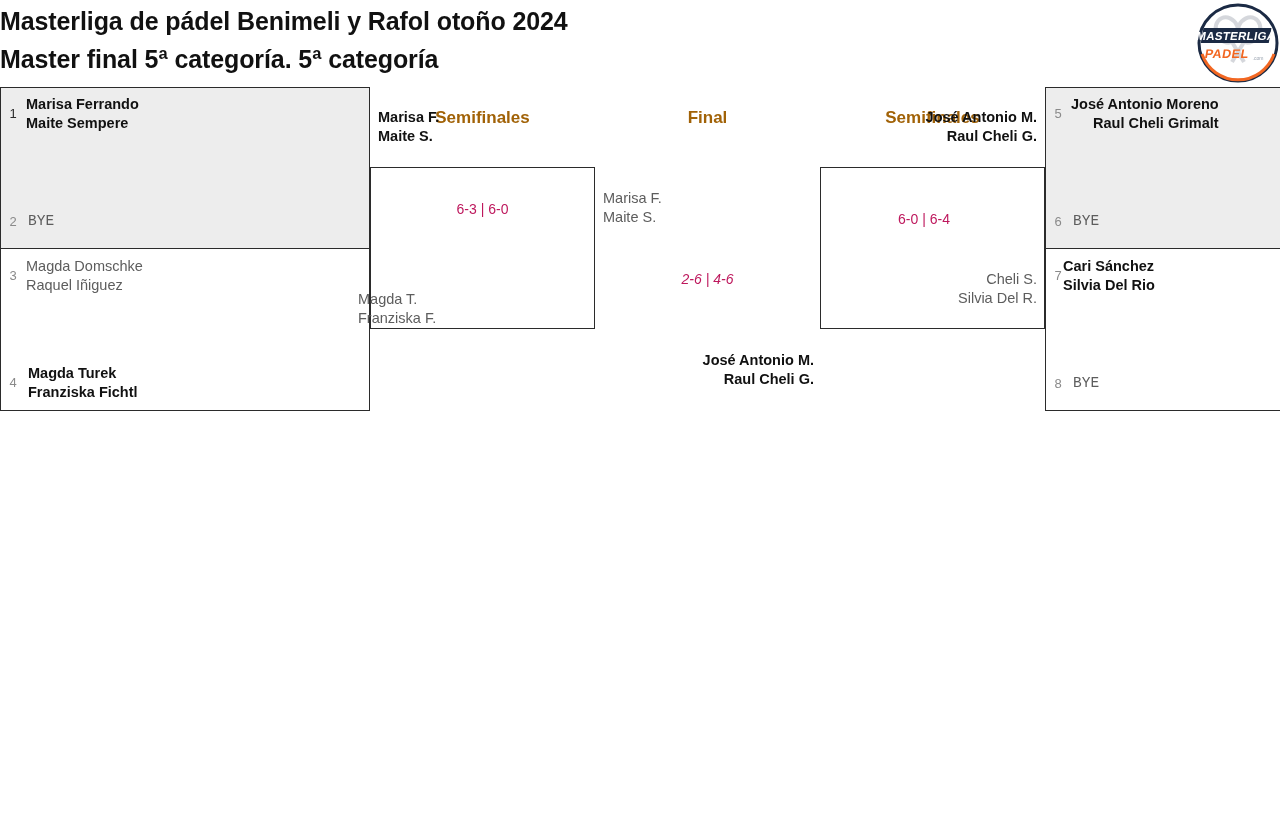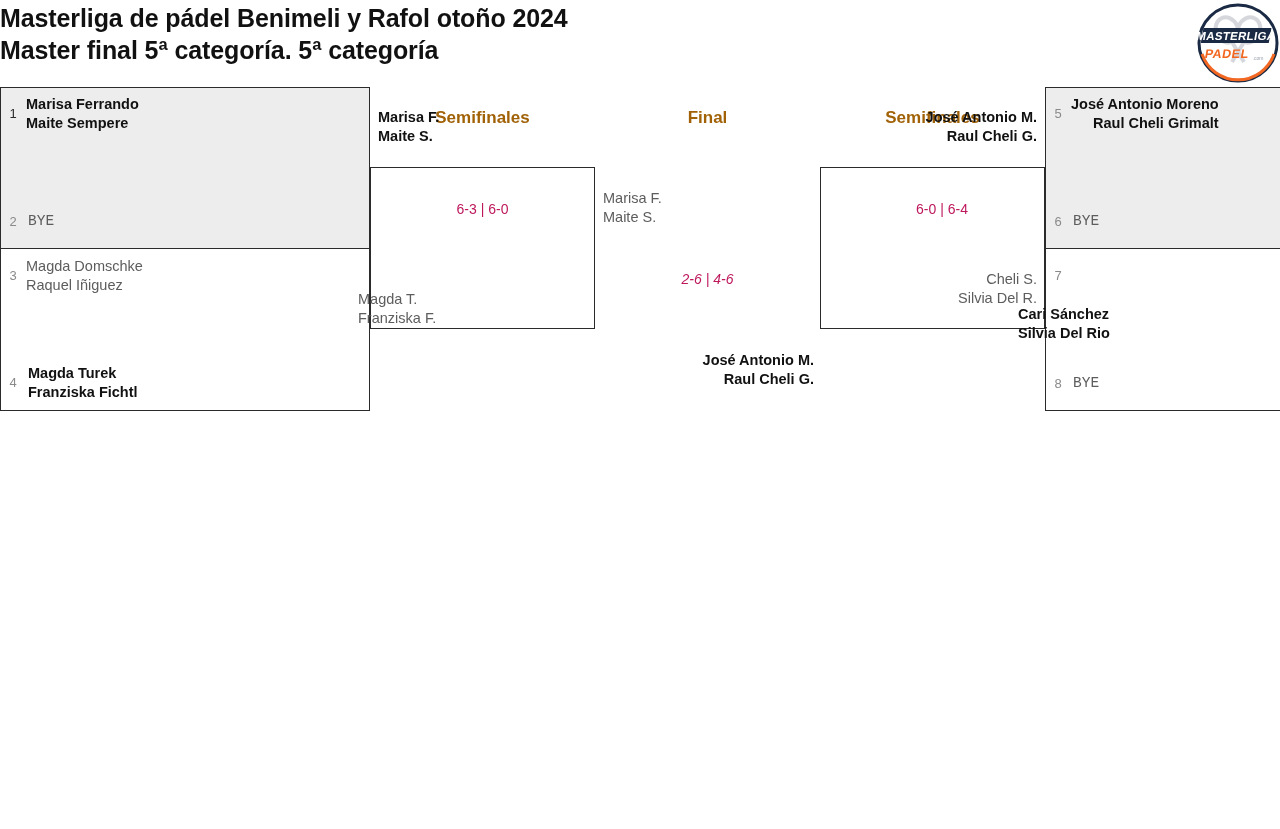--- a/index.html
+++ b/index.html
@@ -8,21 +8,21 @@
     background: #ffffff;
     font-family: "Liberation Sans", sans-serif;
     color: #1a1a1a;
     overflow: hidden;
   }
 
   
   #header { position: relative; width: 1280px; height: 86px; }
   #title {
     position: absolute; left: 0px; top: 2px;
-    font-size: 25px; font-weight: 700; line-height: 32px;
+    font-size: 25px; font-weight: 700; line-height: 38px;
     color: #111111; letter-spacing: -0.1px;
     white-space: pre-line;
   }
 
   
   #logo {
     position: absolute; right: 0px; top: 2px;
     width: 84px; height: 82px;
   }
 
@@ -134,31 +134,31 @@
 
   <div class="team lose" style="left:603px; top:103px; white-space:pre-line;">Marisa F.
 Maite S.</div>
   <div class="score" style="left:595px; top:184px; width:225px;font-style:italic;">2-6 | 4-6</div>
   <div class="champ" style="left:595px; top:265px; width:219px; white-space:pre-line;">José Antonio M.
 Raul Cheli G.</div>
 
   <div class="mbox" style="left:820px; top:81px; width:225px; height:162px;"></div>
   <div class="team win ralign" style="left:820px; top:22px; width:217px; white-space:pre-line;">José Antonio M.
 Raul Cheli G.</div>
-  <div class="score" style="left:820px; top:114px; width:208px;margin-left:18px;">6-0 | 6-4</div>
+  <div class="score" style="left:820px; top:124px; width:208px;">6-0 | 6-4</div>
   <div class="team lose ralign" style="left:820px; top:184px; width:217px; white-space:pre-line;">Cheli S.
 Silvia Del R.</div>
 
   <div class="mbox filled" style="left:1045px; top:1px; width:370px; height:162px;"></div>
   <div class="seed" style="left:1049px; top:20px;">5</div>
   <div class="team win" style="left:1071px; top:9px; white-space:pre-line;text-align:right;">José Antonio Moreno
 Raul Cheli Grimalt</div>
   <div class="seed" style="left:1049px; top:128px;">6</div>
   <div class="team bye" style="left:1073px; top:126px;">BYE</div>
 
   <div class="mbox" style="left:1045px; top:162px; width:370px; height:163px;"></div>
   <div class="seed" style="left:1049px; top:182px;">7</div>
-  <div class="team win" style="left:1018px; top:171px; white-space:pre-line;margin-top:48px;">Cari Sánchez
+  <div class="team win" style="left:1063px; top:171px; white-space:pre-line;">Cari Sánchez
 Silvia Del Rio</div>
   <div class="seed" style="left:1049px; top:290px;">8</div>
   <div class="team bye" style="left:1073px; top:288px;">BYE</div>
 
 </div>
 
 </body></html>

